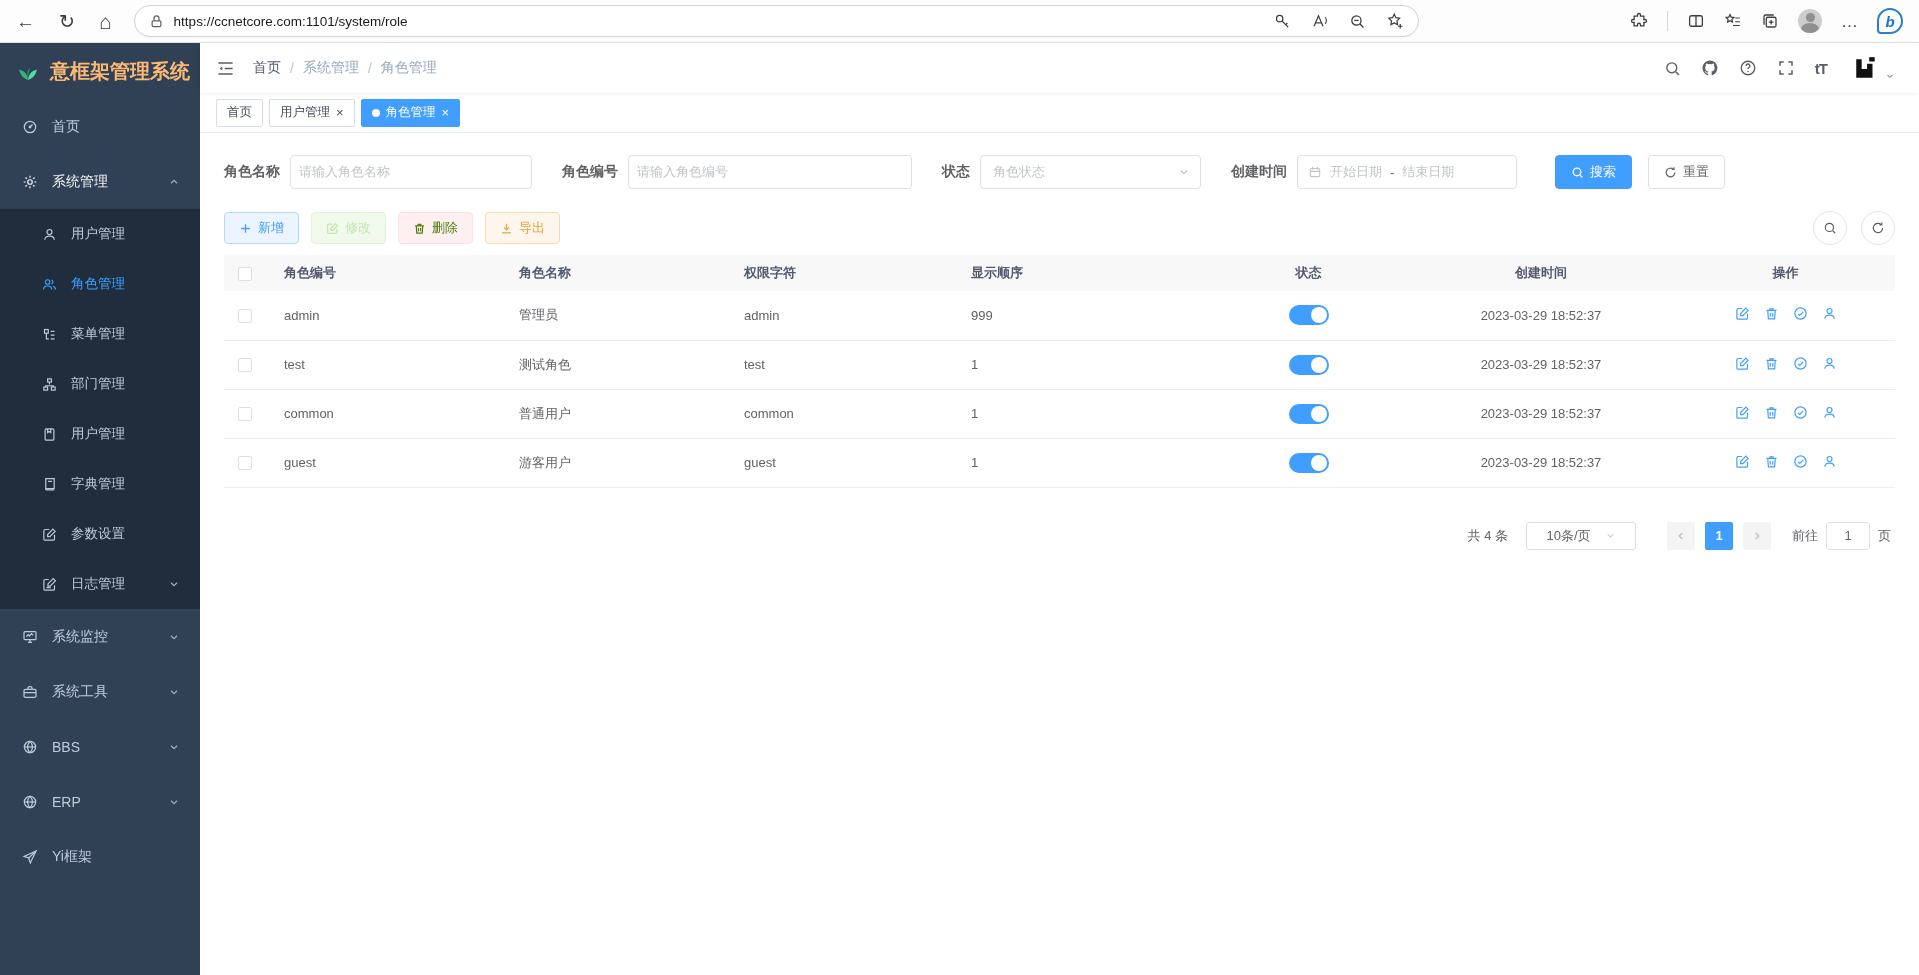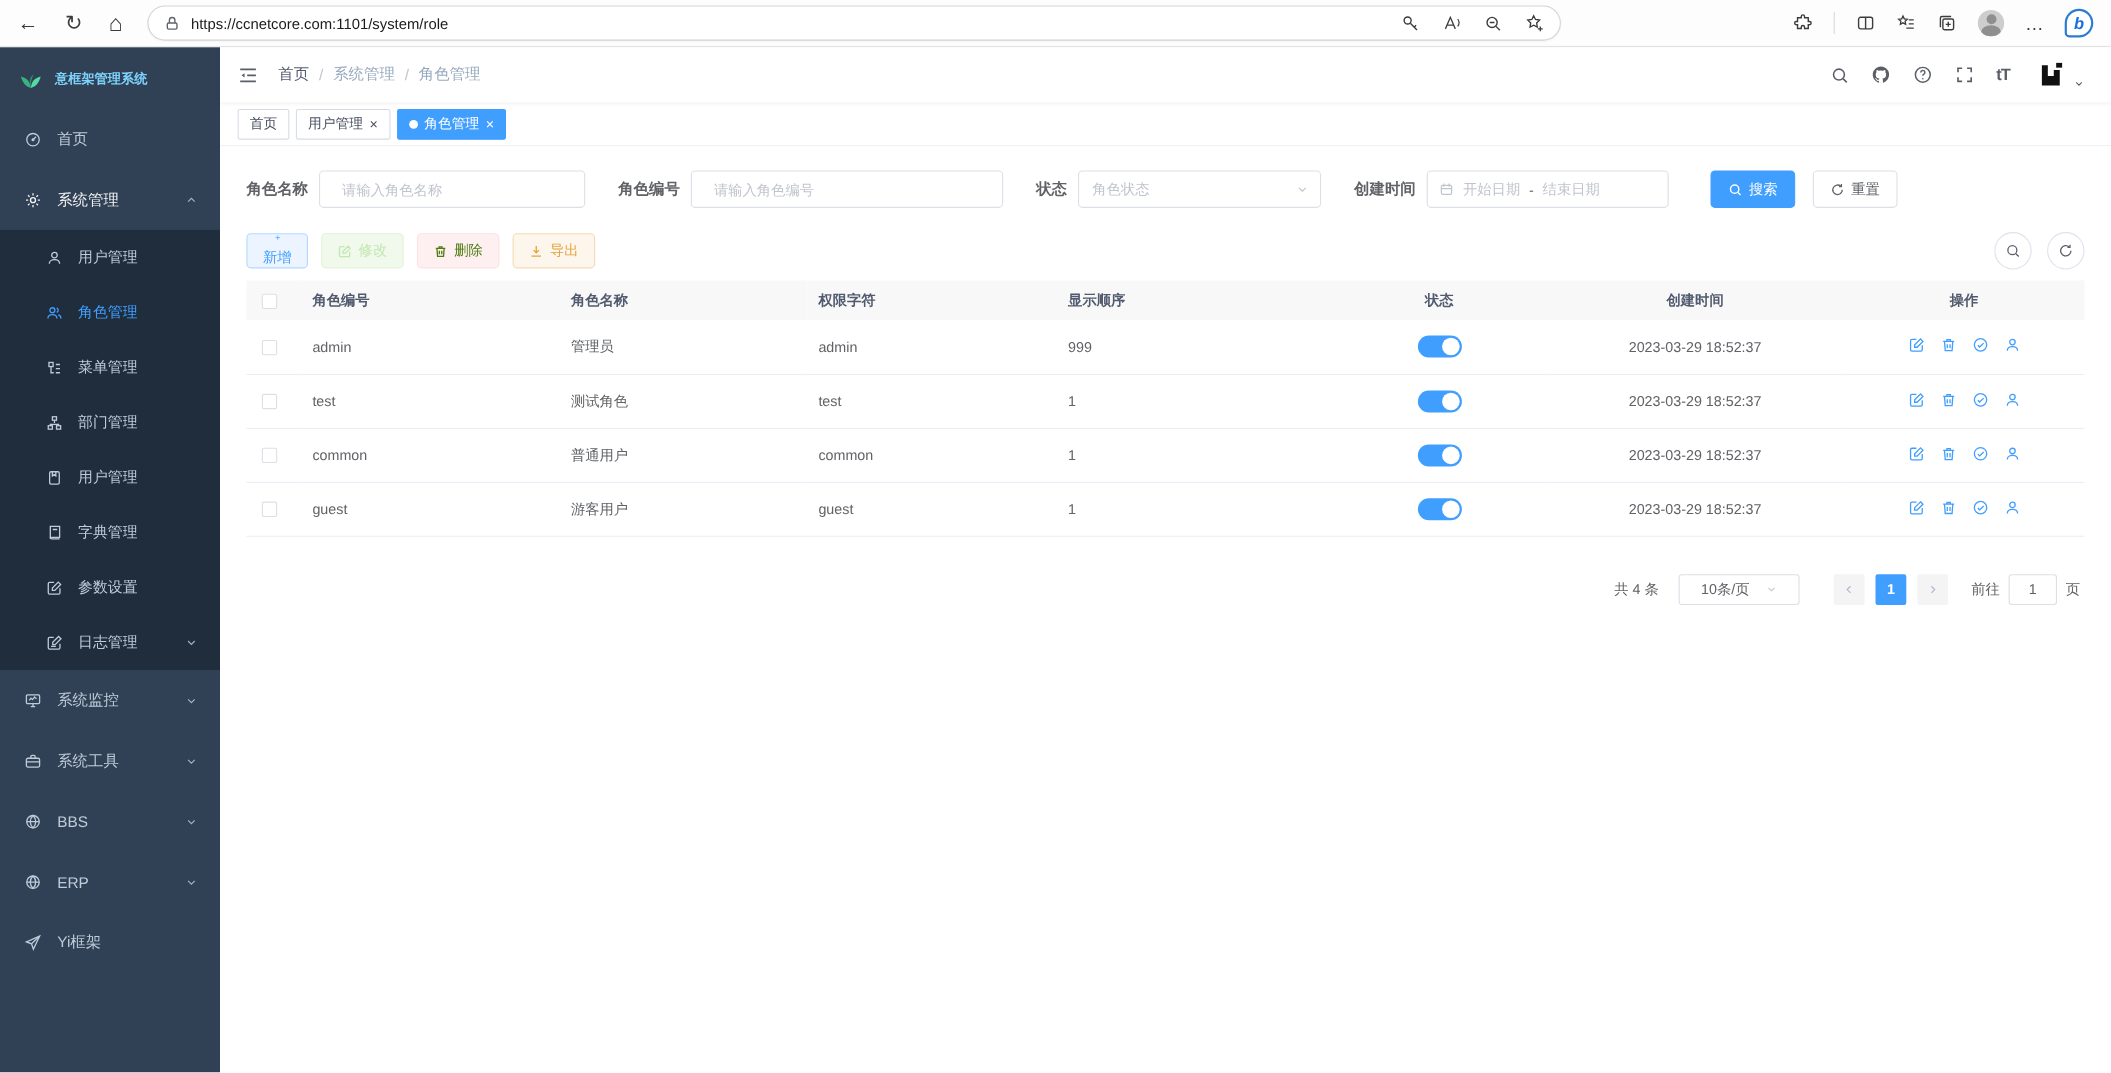--- a/index.html
+++ b/index.html
@@ -21,21 +21,21 @@
   .edge-avatar .bodyy { position:absolute; top:14px; left:3px; width:18px; height:12px; border-radius:50%; background:#8f8f8f; }
   .bing-bubble { width:26px; height:26px; border-radius:50% 50% 50% 4px; background:#fff; border:2px solid #2b7cd3; display:flex; align-items:center; justify-content:center; }
   .bing-b { font-weight:bold; font-style:italic; font-size:15px; color:#1a6fe0; }
 
   
   .app { display:flex; height:932px; }
 
   
   .sidebar { width:200px; background:#304156; color:#bfcbd9; flex-shrink:0; overflow:hidden; }
   .logo-row { height:56px; display:flex; align-items:center; gap:10px; padding:0 16px; }
-  .logo-title { color:#7dd3fc; font-weight:bold; font-size:12px; white-space:nowrap; }
+  .logo-title { color:#fdba74; font-weight:bold; font-size:20px; white-space:nowrap; }
   .s-item { height:55px; display:flex; align-items:center; gap:14px; padding:0 20px 0 22px; cursor:pointer; font-size:14px; position:relative; }
   .s-item .arrow { margin-left:auto; color:#a3b1c4; }
   .submenu { background:#1f2d3d; }
   .submenu .s-item { height:50px; padding-left:42px; font-size:13.5px; }
   .s-item.active { color:#409eff; }
   .s-item .si { flex-shrink:0; }
 
   
   .main { flex:1; display:flex; flex-direction:column; background:#fff; min-width:0; }
   .navbar { height:50px; display:flex; align-items:center; padding:0 24px 0 16px; background:#fff; box-shadow:0 1px 4px rgba(0,21,41,.08); position:relative; z-index:2; }
@@ -53,34 +53,34 @@
   .tag-tab.active { background:#409eff; border-color:#409eff; color:#fff; }
   .tab-dot { width:8px; height:8px; border-radius:50%; background:#fff; }
   .tab-close { font-size:13px; line-height:1; }
 
   .content { flex:1; padding:18px 24px 0; background:#fff; min-width:0; }
 
   
   .filter-row { display:flex; align-items:center; margin:4px 0 22px; font-size:14px; color:#606266; }
   .f-label { font-weight:bold; margin-right:10px; white-space:nowrap; }
   .f-gap { width:30px; flex-shrink:0; }
-  .el-input { height:34px; border:1px solid #dcdfe6; border-radius:4px; padding:0 20px; font-size:13px; color:#606266; outline:none; font-family:Liberation Sans, sans-serif; }
+  .el-input { height:34px; border:1px solid #dcdfe6; border-radius:4px; padding:0 8px; font-size:13px; color:#606266; outline:none; font-family:Liberation Serif, serif; }
   .el-input::placeholder { color:#c0c4cc; }
   .sel-box { width:221px; height:34px; border:1px solid #dcdfe6; border-radius:4px; display:flex; align-items:center; padding:0 10px 0 12px; cursor:pointer; }
   .sel-ph { color:#c0c4cc; font-size:13px; flex:1; }
   .date-box { width:220px; height:34px; border:1px solid #dcdfe6; border-radius:4px; display:flex; align-items:center; gap:8px; padding:16px 10px; color:#c0c4cc; font-size:13px; }
   .date-box .dsep { color:#606266; }
   .btn { height:34px; border-radius:4px; font-size:13px; display:inline-flex; align-items:center; gap:6px; padding:0 15px; cursor:pointer; border:1px solid transparent; font-family:inherit; }
   .btn-primary { background:#409eff; border-color:#409eff; color:#fff; }
   .btn-plain { background:#fff; border-color:#dcdfe6; color:#606266; }
 
   
   .toolbar { display:flex; align-items:center; margin-bottom:10px; }
   .tb { height:32px; padding:0 14px; border-radius:4px; font-size:13px; display:inline-flex; align-items:center; gap:6px; cursor:pointer; margin-right:12px; border:1px solid; font-family:inherit; }
-  .tb-add { color:#409eff; background:#ecf5ff; border-color:#b3d8ff;flex-direction:column; }
+  .tb-add { color:#409eff; background:#ecf5ff; border-color:#b3d8ff; }
   .tb-mod { color:#c2e7b0; background:#f0f9eb; border-color:#e1f3d8; cursor:not-allowed; }
   .tb-del { color:#4d7c0f; background:#fef0f0; border-color:#fde2e2; cursor:not-allowed; }
   .tb-exp { color:#e6a23c; background:#fdf6ec; border-color:#f5dab1; }
   .tool-right { margin-left:auto; display:flex; align-items:center; gap:14px; }
   .circle-btn { width:34px; height:34px; border-radius:50%; border:1px solid #e0e3ec; background:#fff; display:flex; align-items:center; justify-content:center; color:#5a5e66; cursor:pointer; }
 
   
   table { width:100%; border-collapse:collapse; table-layout:fixed; }
   thead th { background:#f8f8f9; color:#515a6e; font-weight:bold; font-size:13px; height:36px; text-align:left; padding:0 10px; }
   tbody td { height:49px; border-bottom:1px solid #ebeef5; font-size:13px; color:#606266; padding:0 10px; }

